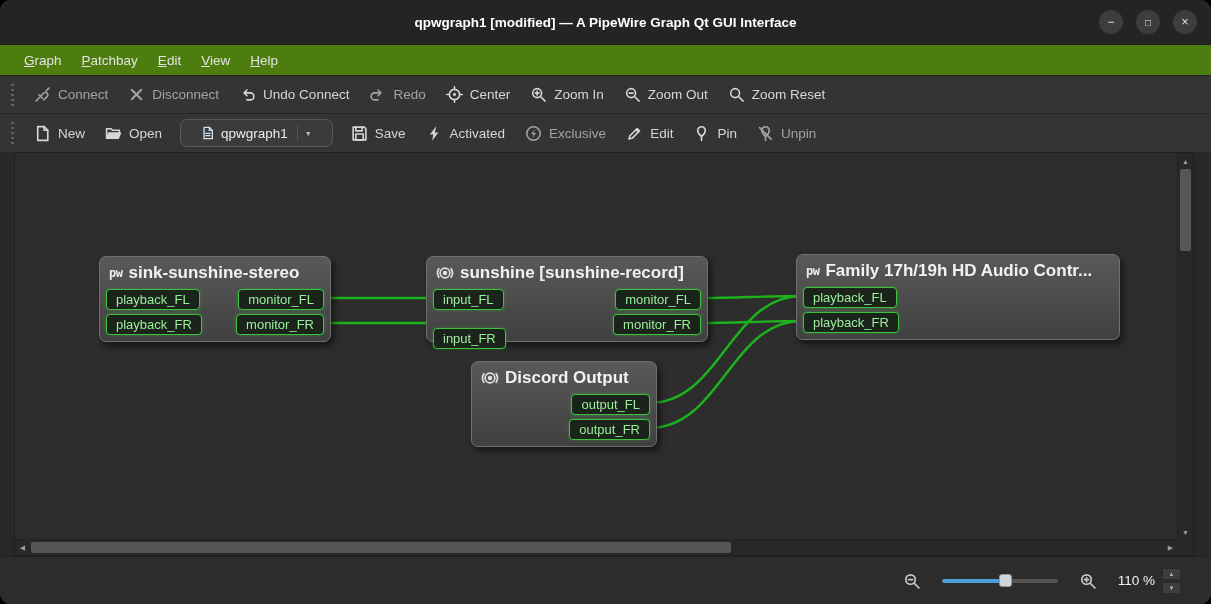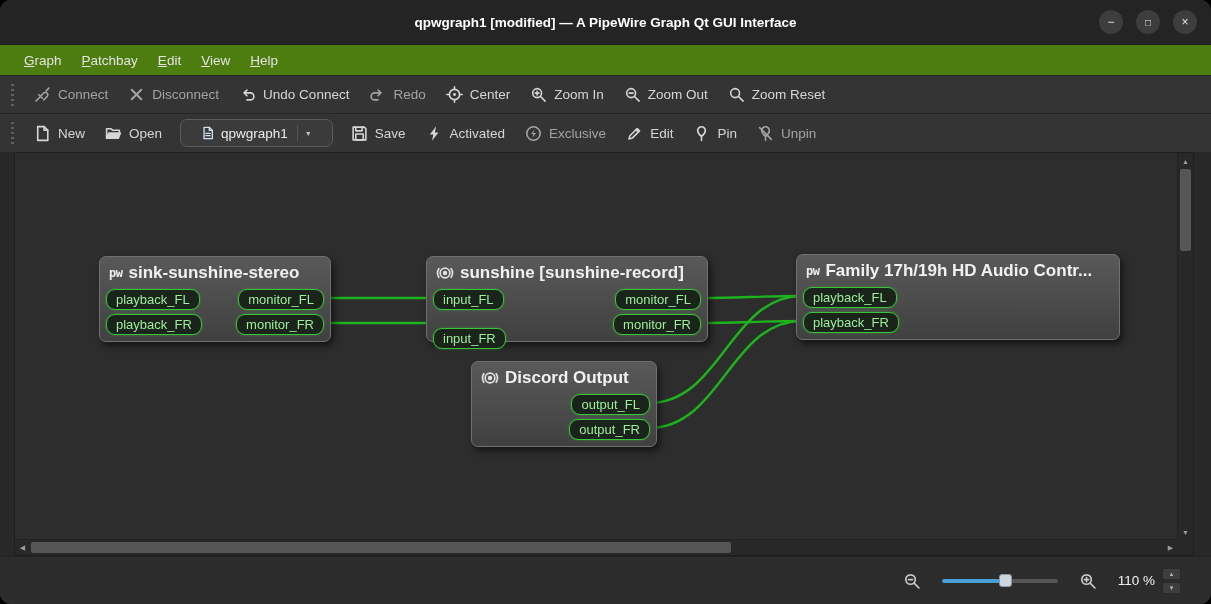--- a/index.html
+++ b/index.html
@@ -32,21 +32,21 @@
   .main{flex:1;min-height:0;padding:0 17px 0 14px;background:#282828;}
   .canvas-frame{position:relative;width:100%;height:100%;box-sizing:border-box;background:#2d2d2d;border:1px solid #1e1e1e;overflow:hidden;}
   .graph-area{position:absolute;left:0;top:0;right:15px;bottom:15px;overflow:hidden;}
   .links{position:absolute;left:0;top:0;width:100%;height:100%;z-index:1;}
   .links path{stroke:#1db31d;stroke-width:2.4;fill:none;}
 
   .node{position:absolute;background:linear-gradient(180deg,#595959,#404040);border:1px solid #707070;border-radius:7px;box-shadow:3px 4px 7px rgba(0,0,0,.55);z-index:2;}
   .node-header{display:flex;align-items:center;gap:6px;padding:6px 9px 3px;}
   .node-title{color:#f1f1f1;font-size:17px;font-weight:bold;white-space:nowrap;overflow:hidden;text-overflow:ellipsis;}
   .pw-badge{color:#ededed;font-size:12px;font-weight:bold;font-family:"DejaVu Sans Mono",monospace;letter-spacing:-.5px;}
-  .port{position:absolute;height:21px;line-height:19px;box-sizing:border-box;padding:0 9px;background:#1b241b;border:1px solid #3bc43b;border-radius:9px;color:#9dee9d;font-size:13px;white-space:nowrap;box-shadow:0 0 3px rgba(60,200,60,.4);cursor:default;}
+  .port{position:absolute;height:21px;line-height:19px;box-sizing:border-box;padding:0 9px;background:#1b241b;border:1px solid #3bc43b;border-radius:4px;color:#9dee9d;font-size:13px;white-space:nowrap;box-shadow:0 0 3px rgba(60,200,60,.4);cursor:default;}
 
   
   .vscroll{position:absolute;top:0;right:0;bottom:15px;width:15px;background:#282828;border-left:1px solid #222;}
   .hscroll{position:absolute;left:0;right:15px;bottom:0;height:15px;background:#282828;border-top:1px solid #222;}
   .corner{position:absolute;right:0;bottom:0;width:15px;height:15px;background:#282828;}
   .vthumb{position:absolute;left:2px;right:2px;top:16px;height:82px;background:#565656;border-radius:2px;}
   .hthumb{position:absolute;top:2px;bottom:2px;left:16px;width:700px;background:#565656;border-radius:2px;}
   .sb-arrow{position:absolute;color:#9c9c9c;font-size:7px;width:15px;height:14px;display:flex;align-items:center;justify-content:center;}
   .sb-up{top:1px;left:0;} .sb-down{bottom:1px;left:0;}
   .sb-left{left:0;top:0;height:15px;} .sb-right{right:0;top:0;height:15px;}

